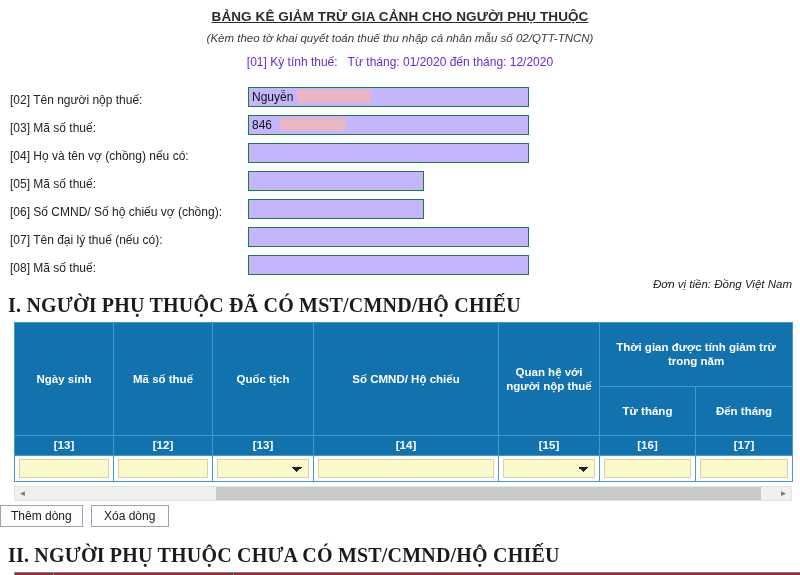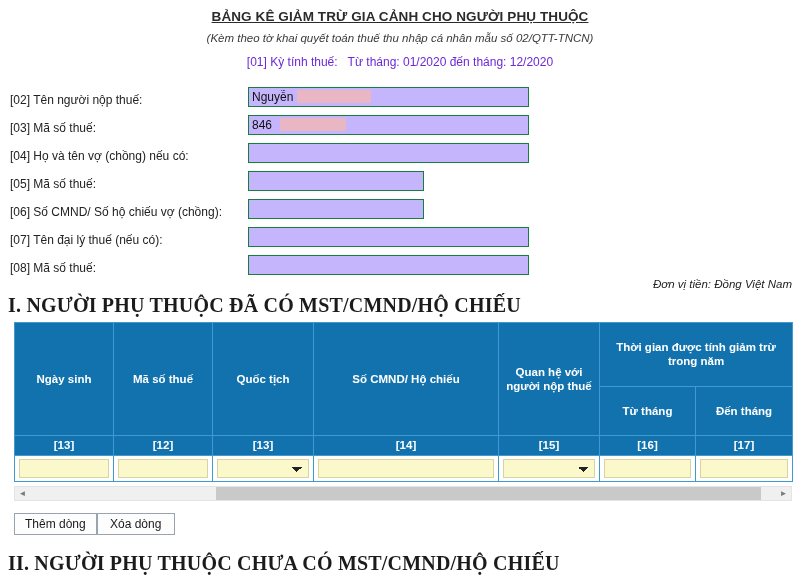--- a/index.html
+++ b/index.html
@@ -208,23 +208,23 @@
     position: absolute;
     left: 186px;
     top: 0;
     width: 545px;
     height: 13px;
     background: #c9c9c9;
   }
 
   
   .btn-row {
-    margin-top: 12px;
-    padding-left: 14px;
+    margin-top: 4px;
     display: flex;
+    gap: 8px;
   }
   .btn {
     box-sizing: border-box;
     min-width: 78px;
     height: 22px;
     background: #fdfdfd;
     border: 1px solid #9aa4ae;
     font-family: "Liberation Sans", sans-serif;
     font-size: 12px;
     color: #1a1a1a;

